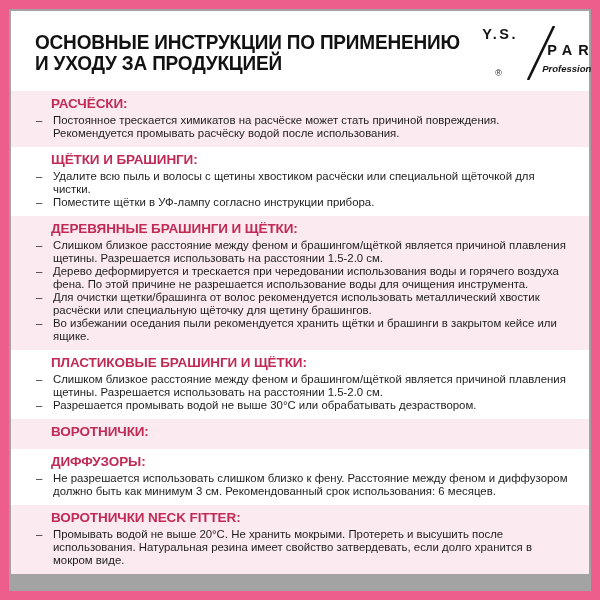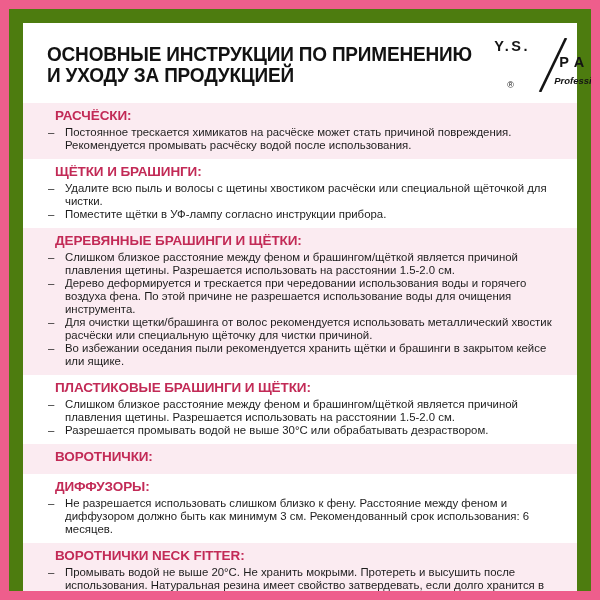--- a/index.html
+++ b/index.html
@@ -10,22 +10,22 @@
   }
   .page {
     box-sizing:border-box;
     width:600px; height:600px;
     background:#ee5e8c;            
     padding:9px;
   }
   .inner {
     box-sizing:border-box;
     width:100%; height:100%;
-    background:#4d7c0f;
-    padding:14px;
+    background:#a3a3a3;
+    padding:2px;
     display:flex; flex-direction:column;
     overflow:hidden;
   }
 
   
   .header {
     flex:none;
     height:72px;
     display:flex; align-items:center; justify-content:space-between;
     padding:6px 18px 2px 24px;
@@ -46,21 +46,21 @@
   .logo-ys   { position:absolute; left:0;   top:1px; font-size:14.5px; font-weight:700; letter-spacing:2.5px; }
   .logo-slash{ position:absolute; left:41px; top:1px; width:36px; height:54px; }
   .logo-park { position:absolute; left:65px; top:17px; font-size:14.5px; font-weight:700; letter-spacing:6px; }
   .logo-prof { position:absolute; left:60px; top:38px; font-size:9.5px; font-weight:700; font-style:italic; }
   .logo-reg  { position:absolute; left:13px; top:43px; font-size:9px; }
 
   
   .sec { flex:none; padding:5px 15px 7px 24px; background:#ffffff; }
   .sec.pink { background:#fbebf1; }
   .sec h2 {
-    margin:0 8px 2px;
+    margin:0 16px 2px;
     font-size:13.5px; line-height:16px;
     font-weight:700; color:#c22a56;
     letter-spacing:-0.1px;
   }
   .sec ul { margin:0; padding:0; list-style:none; }
   .sec li {
     position:relative;
     padding-left:18px;
     font-size:11.4px; line-height:13px;
     color:#1d1d1d;
@@ -102,21 +102,21 @@
         <li>Удалите всю пыль и волосы с щетины хвостиком расчёски или специальной щёточкой для чистки.</li>
         <li>Поместите щётки в УФ-лампу согласно инструкции прибора.</li>
       </ul>
     </section>
 
     <section class="sec pink">
       <h2>ДЕРЕВЯННЫЕ БРАШИНГИ И ЩЁТКИ:</h2>
       <ul>
         <li>Слишком близкое расстояние между феном и брашингом/щёткой является причиной плавления щетины. Разрешается использовать на расстоянии 1.5-2.0 см.</li>
         <li>Дерево деформируется и трескается при чередовании использования воды и горячего воздуха фена. По этой причине не разрешается использование воды для очищения инструмента.</li>
-        <li>Для очистки щетки/брашинга от волос рекомендуется использовать металлический хвостик расчёски или специальную щёточку для чистки причиной.</li>
+        <li>Для очистки щетки/брашинга от волос рекомендуется использовать металлический хвостик расчёски или специальную щёточку для щетину брашингов.</li>
         <li>Во избежании оседания пыли рекомендуется хранить щётки и брашинги в закрытом кейсе или ящике.</li>
       </ul>
     </section>
 
     <section class="sec">
       <h2>ПЛАСТИКОВЫЕ БРАШИНГИ И ЩЁТКИ:</h2>
       <ul>
         <li>Слишком близкое расстояние между феном и брашингом/щёткой является причиной плавления щетины. Разрешается использовать на расстоянии 1.5-2.0 см.</li>
         <li>Разрешается промывать водой не выше 30°C или обрабатывать дезраствором.</li>
       </ul>

